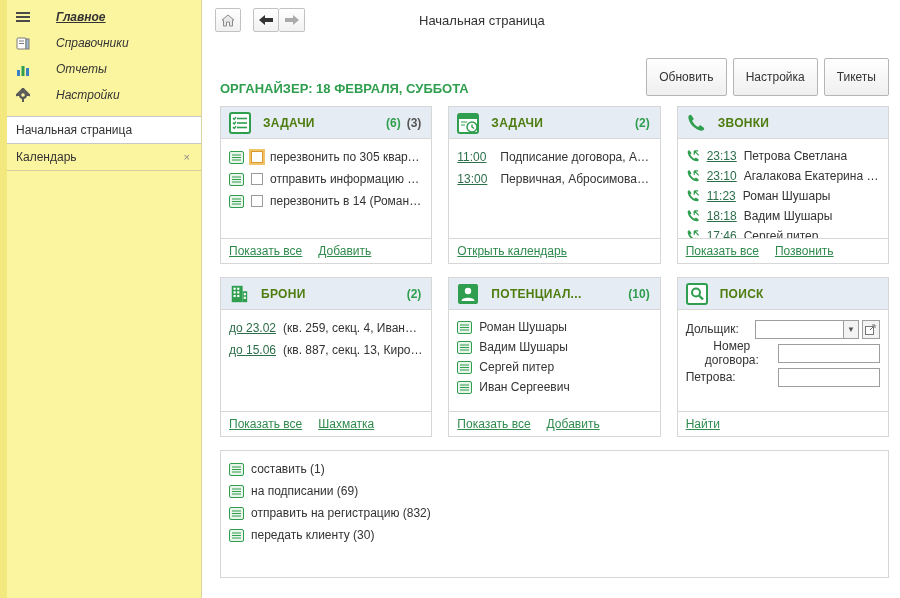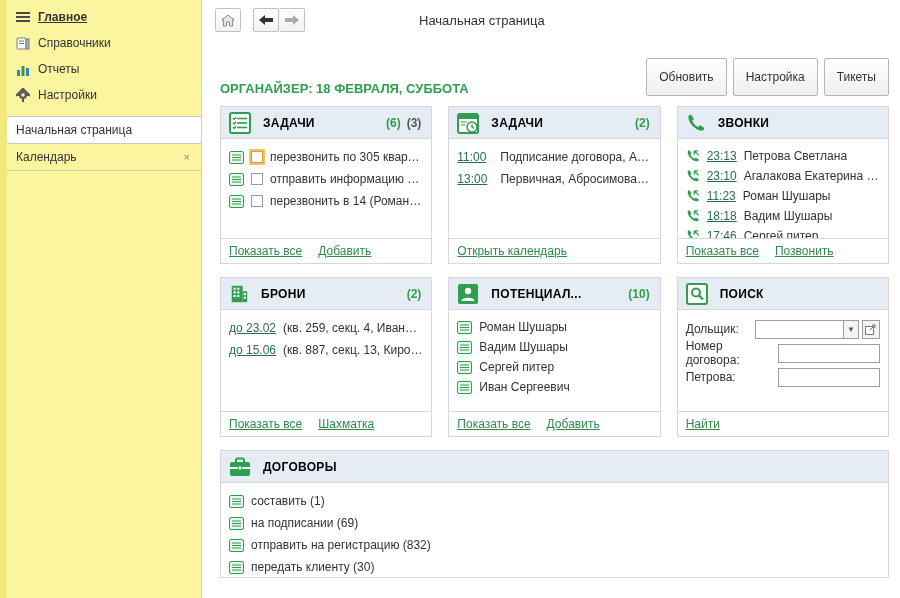--- a/index.html
+++ b/index.html
@@ -2,21 +2,21 @@
 <html><head>
 <meta charset="utf-8">
 <style>
   * { margin:0; padding:0; box-sizing:border-box; }
   html,body { width:900px; height:598px; background:#fff; font-family:"Liberation Sans", sans-serif; font-size:12px; color:#333; overflow:hidden; }
 
   
   .sidebar { position:absolute; left:0; top:0; width:202px; height:598px; background:#fcf5a0; border-right:1px solid #d9d3a0; }
   .sidebar-strip { position:absolute; left:0; top:0; width:7px; height:598px; background:#f3e87e; }
   .menu { padding:4px 0 0 0; }
-  .menu-item { display:flex; align-items:center; gap:8px; padding:6px 10px 6px 16px; cursor:pointer; }
+  .menu-item { display:flex; align-items:center; gap:26px; padding:6px 10px 6px 16px; cursor:pointer;font-style:italic; }
   .menu-item .mi-label { color:#333; }
   .menu-item.first .mi-label { text-decoration:underline; font-weight:bold; }
   .tabs { margin-top:8px; }
   .tab { display:flex; align-items:center; padding:6px 8px 6px 16px; border-bottom:1px solid #d6d0a0; }
   .tab.active { background:#fff; border-top:1px solid #c8c8c8; border-bottom:1px solid #c8c8c8; }
   .tab .close { margin-left:auto; color:#8a8a8a; font-size:11px; cursor:pointer; padding:0 3px; }
 
   
   .main { position:absolute; left:203px; top:0; width:697px; height:598px; background:#fff; }
 
@@ -27,41 +27,41 @@
   .topbar-title { margin-left:110px; font-size:13px; color:#333; }
 
   .org-row { display:flex; align-items:flex-end; margin:18px 11px 0 17px; }
   .org-heading { color:#2f9e4e; font-weight:bold; font-size:13px; }
   .org-buttons { margin-left:auto; display:flex; gap:6px; }
   .org-btn { border:1px solid #b5b5b5; background:linear-gradient(#ffffff,#efefef); border-radius:2px; padding:11px 12px; font-size:12px; color:#333; cursor:pointer; font-family:"Liberation Sans",sans-serif; }
 
   .cards { display:grid; grid-template-columns:1fr 1fr 1fr; grid-template-rows:158px 160px 128px; gap:13px 16px; margin:10px 11px 0 17px; }
   .card { border:1px solid #d7d7d7; background:#fff; display:flex; flex-direction:column; overflow:hidden; }
   .card-header { height:32px; background:#e6ecf3; display:flex; align-items:center; padding:0 10px 0 8px; gap:12px; flex:none; border-bottom:1px solid #d7d7d7; }
-  .card-title { color:#000000; font-weight:bold; font-size:12px; letter-spacing:.3px; }
+  .card-title { color:#4d7c0f; font-weight:bold; font-size:12px; letter-spacing:.3px; }
   .card-counts { margin-left:auto; display:flex; gap:6px; font-weight:bold; }
   .count-green { color:#2f9e4e; }
   .count-dark { color:#555; }
   .card-body { flex:1; padding:7px 8px 4px 8px; overflow:hidden; }
   .card-footer { border-top:1px solid #d7d7d7; padding:5px 8px; display:flex; gap:16px; flex:none; }
   .g-link { color:#2f8a4d; text-decoration:underline; cursor:pointer; white-space:nowrap; }
   .t-link { color:#2c6e49; text-decoration:underline; cursor:pointer; white-space:nowrap; }
 
   .row { display:flex; align-items:center; gap:7px; height:22px; white-space:nowrap; }
   .row .txt { overflow:hidden; text-overflow:ellipsis; }
   .call-row { height:20px; }
 
   .checkbox { width:12px; height:12px; border:1px solid #9a9a9a; background:#fff; flex:none; cursor:pointer; }
   .cb-focus { box-shadow:0 0 0 2px #f0c36a; border-color:#d89a2b; }
 
   .icon { display:inline-flex; flex:none; align-items:center; justify-content:center; }
 
   
   .sf-row { display:flex; align-items:center; height:24px; }
-  .sf-label { color:#333; }
+  .sf-label { color:#333;text-align:center; }
   .sf-ctrl { margin-left:auto; display:flex; align-items:center; gap:3px; }
   .sf-input { width:102px; height:19px; border:1px solid #9e9e9e; font-size:12px; padding:0 3px; font-family:"Liberation Sans",sans-serif; }
   .combo { display:flex; }
   .combo .sf-input { width:88px; border-right:none; }
   .dd-btn { width:16px; height:19px; border:1px solid #9e9e9e; background:#f3f3f3; font-size:8px; color:#555; display:flex; align-items:center; justify-content:center; cursor:pointer; }
   .pick-btn { width:18px; height:19px; border:1px solid #9e9e9e; background:#f3f3f3; display:flex; align-items:center; justify-content:center; cursor:pointer; }
 
   .contracts-card { grid-column:1 / -1; }
 </style>
 </head>
@@ -496,31 +496,20 @@
               <input class="sf-input" value="" style="">
             </span>
         </div>
       </div>
       <div class="card-footer">
         <span class="g-link">Найти</span>
       </div>
     </div>
 
     <div class="card contracts-card">
-      <div class="card-header">
-        <span class="icon">
-          <svg width="22" height="20" viewBox="0 0 22 20">
-              <rect x="1" y="5" width="20" height="14" rx="2" fill="#2f9e4e"></rect>
-              <path d="M7 5 V3 a1.5 1.5 0 0 1 1.5 -1.5 h5 A1.5 1.5 0 0 1 15 3 V5" fill="none" stroke="#2f9e4e" stroke-width="2"></path>
-              <rect x="1" y="10" width="20" height="2" fill="#fff"></rect>
-              <rect x="9.2" y="9" width="3.6" height="4" rx="0.8" fill="#fff" stroke="#2f9e4e"></rect>
-            </svg>
-        </span>
-        <span class="card-title">ДОГОВОРЫ</span>
-      </div>
       <div class="card-body">
         <div class="row">
           <span class="icon">
               <svg width="15" height="13" viewBox="0 0 15 13">
                 <rect x="0.5" y="0.5" width="14" height="12" rx="1.5" fill="#eaf6ec" stroke="#2f9e4e"></rect>
                 <g stroke="#2f9e4e">
                   <line x1="3" y1="4" x2="12" y2="4"></line>
                   <line x1="3" y1="6.5" x2="12" y2="6.5"></line>
                   <line x1="3" y1="9" x2="12" y2="9"></line>
                 </g>

